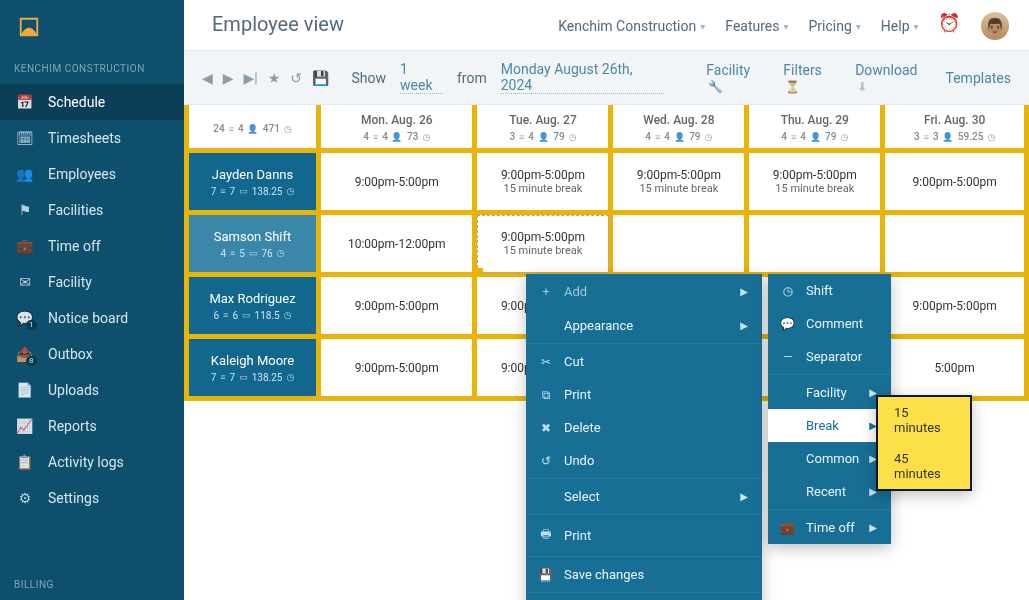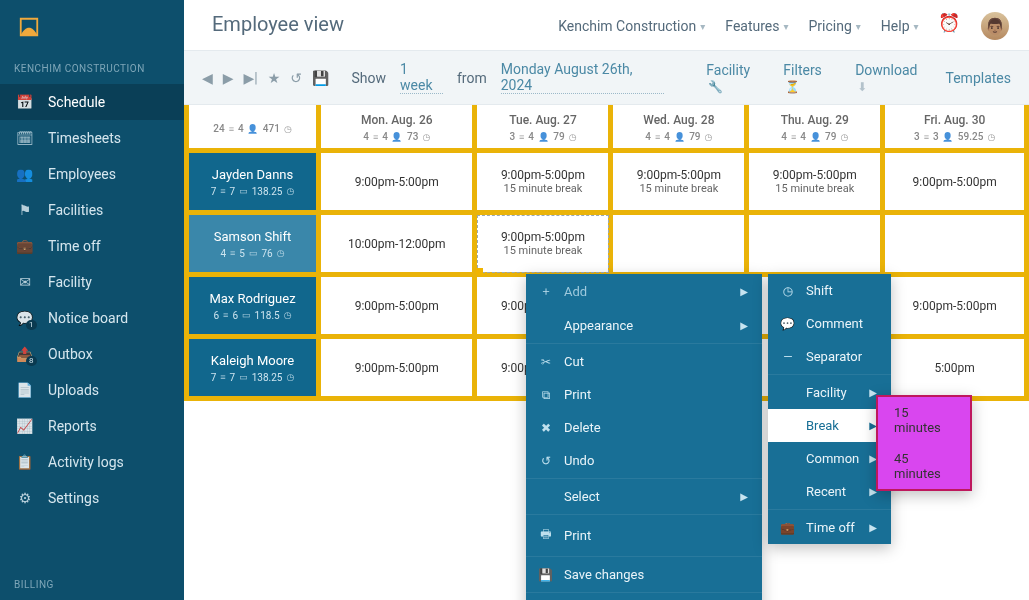--- a/index.html
+++ b/index.html
@@ -51,21 +51,21 @@
   .ctxmenu .row.disabled { color: #9ec9dd; }
   .ctxmenu .row .ci { width: 16px; text-align:center; color:#bfe0ee; font-size:12px; }
   .ctxmenu .row .arrow { margin-left:auto; font-size:10px; color:#c7e4f0; }
   .ctxmenu .sep { height:1px; background: rgba(255,255,255,.08); margin: 1px 0; }
   
   .submenu { left: 242px; top: 0; min-width: 106px; }
   .submenu .row { min-width: 106px; padding: 9px 14px 9px 12px; }
   .submenu .row.highlight { background: #ffffff; color: #186f96; }
   .submenu .row.highlight .ci, .submenu .row.highlight .arrow { color:#186f96; }
   
-  .breakmenu { position:absolute; background:#d946ef; color:#333; border:2px solid #be185d; box-shadow: 0 4px 14px rgba(0,0,0,.25); }
+  .breakmenu { position:absolute; background:#fde047; color:#333; border:2px solid #0f172a; box-shadow: 0 4px 14px rgba(0,0,0,.25); }
   .breakmenu .brow { padding: 8px 16px; font-size: 13px; cursor:pointer; min-width: 92px; }
 
   .ctx-root { position:absolute; left: 342px; top: 169px; }
 </style>
 </head>
 <body>
 
 <div class="sidebar">
   <div class="logo">
     <svg viewBox="0 0 24 24">

